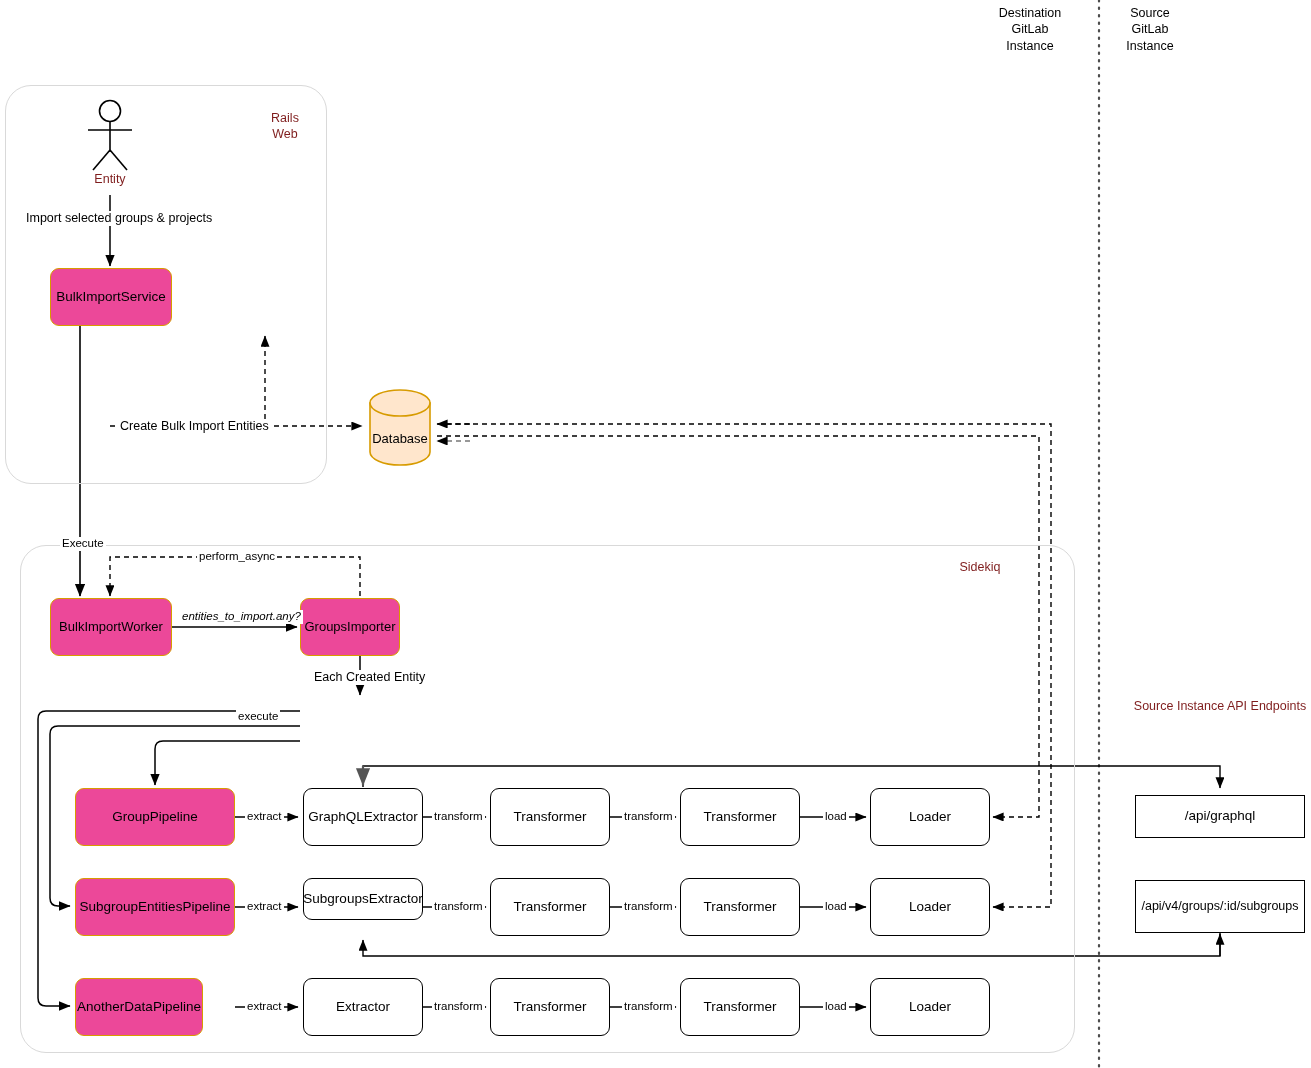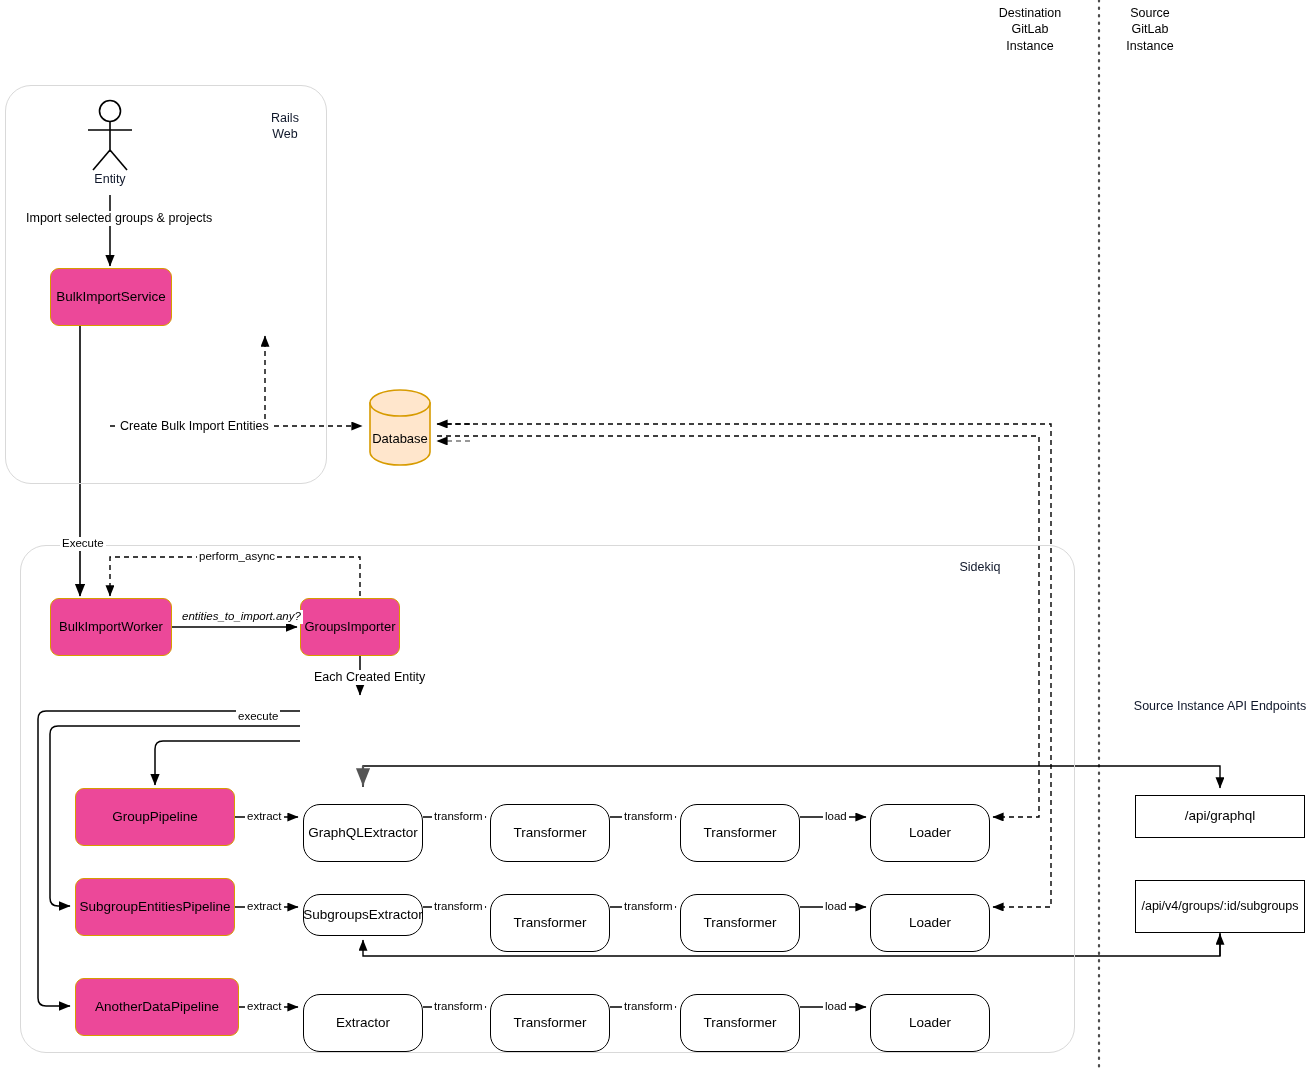--- a/index.html
+++ b/index.html
@@ -3,25 +3,25 @@
 <meta charset="utf-8">
 <style>
   html,body{margin:0;padding:0;background:#ffffff;}
   body{width:1311px;height:1068px;position:relative;overflow:hidden;
        font-family:"Liberation Sans","DejaVu Sans",sans-serif;color:#000;}
   #stage{position:absolute;left:0;top:0;width:1311px;height:1068px;}
   svg.layer{position:absolute;left:0;top:0;width:1311px;height:1068px;overflow:visible;}
   .node{position:absolute;box-sizing:border-box;display:flex;align-items:center;
         justify-content:center;text-align:center;font-size:13.5px;line-height:1.2;}
   .orange{background:#ec4899;border:1.6px solid #d79b00;border-radius:9px;}
-  .plain{background:#ffffff;border:1.4px solid #000000;border-radius:17px;margin-top:16px;}
+  .plain{background:#ffffff;border:1.4px solid #000000;border-radius:9px;}
   .square{background:#ffffff;border:1.4px solid #000000;border-radius:0;}
   .grp{position:absolute;box-sizing:border-box;border:1.2px solid #d9d9d9;
        border-radius:26px;background:transparent;}
-  .lbl{position:absolute;font-size:12.5px;line-height:1.25;text-align:center;color:#0f172a;white-space:pre;}
+  .lbl{position:absolute;font-size:12.5px;line-height:1.25;text-align:center;color:#7f1d1d;white-space:pre;}
   .elbl{position:absolute;font-size:11.5px;line-height:1.2;background:#ffffff;
         padding:0 2px;text-align:center;white-space:nowrap;color:#000;}
   .elbl.big{font-size:12.5px;}
   .corner{position:absolute;font-size:12.5px;line-height:1.3;text-align:center;white-space:pre;color:#000;}
 </style>
 </head>
 <body>
 
 <div id="stage">
 
@@ -131,21 +131,21 @@
   <div class="node plain" style="left:490px;top:788px;width:120px;height:58px;">Transformer</div>
   <div class="node plain" style="left:680px;top:788px;width:120px;height:58px;">Transformer</div>
   <div class="node plain" style="left:870px;top:788px;width:120px;height:58px;">Loader</div>
 
   <div class="node orange" style="left:75px;top:878px;width:160px;height:58px;">SubgroupEntitiesPipeline</div>
   <div class="node plain" style="left:303px;top:878px;width:120px;height:42px;">SubgroupsExtractor</div>
   <div class="node plain" style="left:490px;top:878px;width:120px;height:58px;">Transformer</div>
   <div class="node plain" style="left:680px;top:878px;width:120px;height:58px;">Transformer</div>
   <div class="node plain" style="left:870px;top:878px;width:120px;height:58px;">Loader</div>
 
-  <div class="node orange" style="left:75px;top:978px;width:164px;height:58px;">AnotherDataPipeline</div>
+  <div class="node orange" style="left:75px;top:978px;width:128px;height:58px;">AnotherDataPipeline</div>
   <div class="node plain" style="left:303px;top:978px;width:120px;height:58px;">Extractor</div>
   <div class="node plain" style="left:490px;top:978px;width:120px;height:58px;">Transformer</div>
   <div class="node plain" style="left:680px;top:978px;width:120px;height:58px;">Transformer</div>
   <div class="node plain" style="left:870px;top:978px;width:120px;height:58px;">Loader</div>
 
   <div class="lbl" style="left:1125px;top:699px;width:190px;">Source Instance API Endpoints</div>
   <div class="node square" style="left:1135px;top:795px;width:170px;height:43px;">/api/graphql</div>
   <div class="node square" style="left:1135px;top:880px;width:170px;height:53px;font-size:12.5px;">/api/v4/groups/:id/subgroups</div>
 
   <div class="elbl big" style="left:24px;top:211px;">Import selected groups &amp; projects</div>

